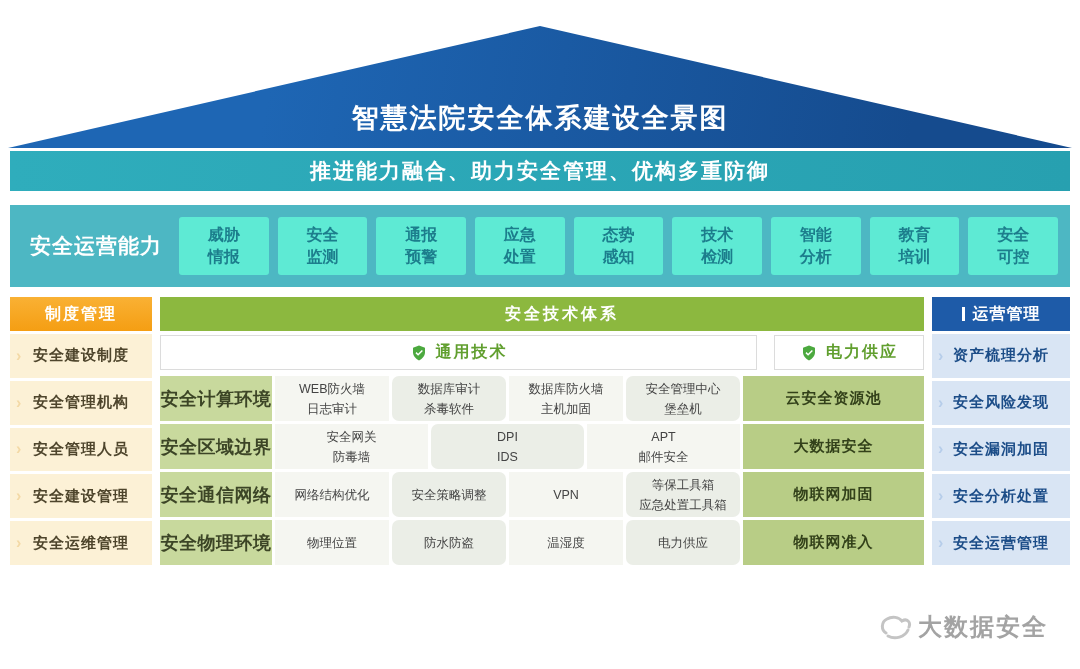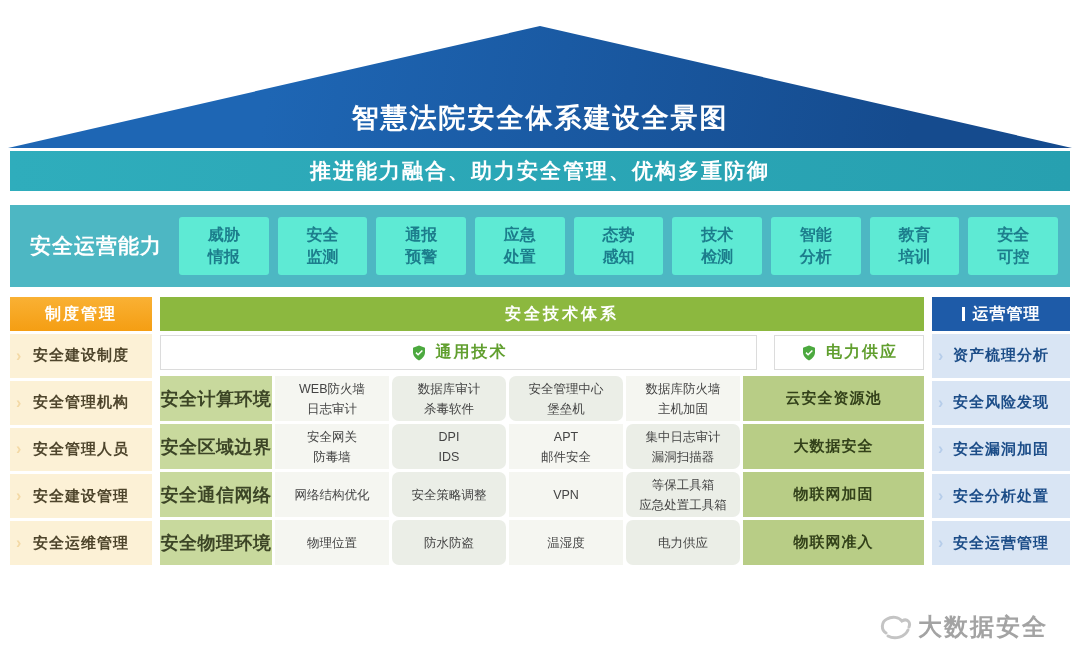--- a/index.html
+++ b/index.html
@@ -187,48 +187,44 @@
         <div class="grid-row">
           <div class="cat-cell">安全计算环境</div>
           <div class="tech-cell alt0">
             <div>WEB防火墙</div>
             <div>日志审计</div>
           </div>
           <div class="tech-cell alt1">
             <div>数据库审计</div>
             <div>杀毒软件</div>
           </div>
+          <div class="tech-cell alt0">
+            <div>数据库防火墙</div>
+            <div>主机加固</div>
+          </div>
           <div class="tech-cell alt1">
             <div>安全管理中心</div>
             <div>堡垒机</div>
           </div>
-          <div class="tech-cell alt0">
-            <div>数据库防火墙</div>
-            <div>主机加固</div>
-          </div>
           <div class="ext-cell">云安全资源池</div>
         </div>
 
         <div class="grid-row">
           <div class="cat-cell">安全区域边界</div>
           <div class="tech-cell alt0">
             <div>安全网关</div>
             <div>防毒墙</div>
           </div>
           <div class="tech-cell alt1">
             <div>DPI</div>
             <div>IDS</div>
           </div>
           <div class="tech-cell alt0">
             <div>APT</div>
             <div>邮件安全</div>
-          </div>
-          <div class="tech-cell alt1">
-            <div>集中日志审计</div>
-            <div>漏洞扫描器</div>
           </div>
           <div class="ext-cell">大数据安全</div>
         </div>
 
         <div class="grid-row">
           <div class="cat-cell">安全通信网络</div>
           <div class="tech-cell alt0">
             <div>网络结构优化</div>
             <div></div>
           </div>

